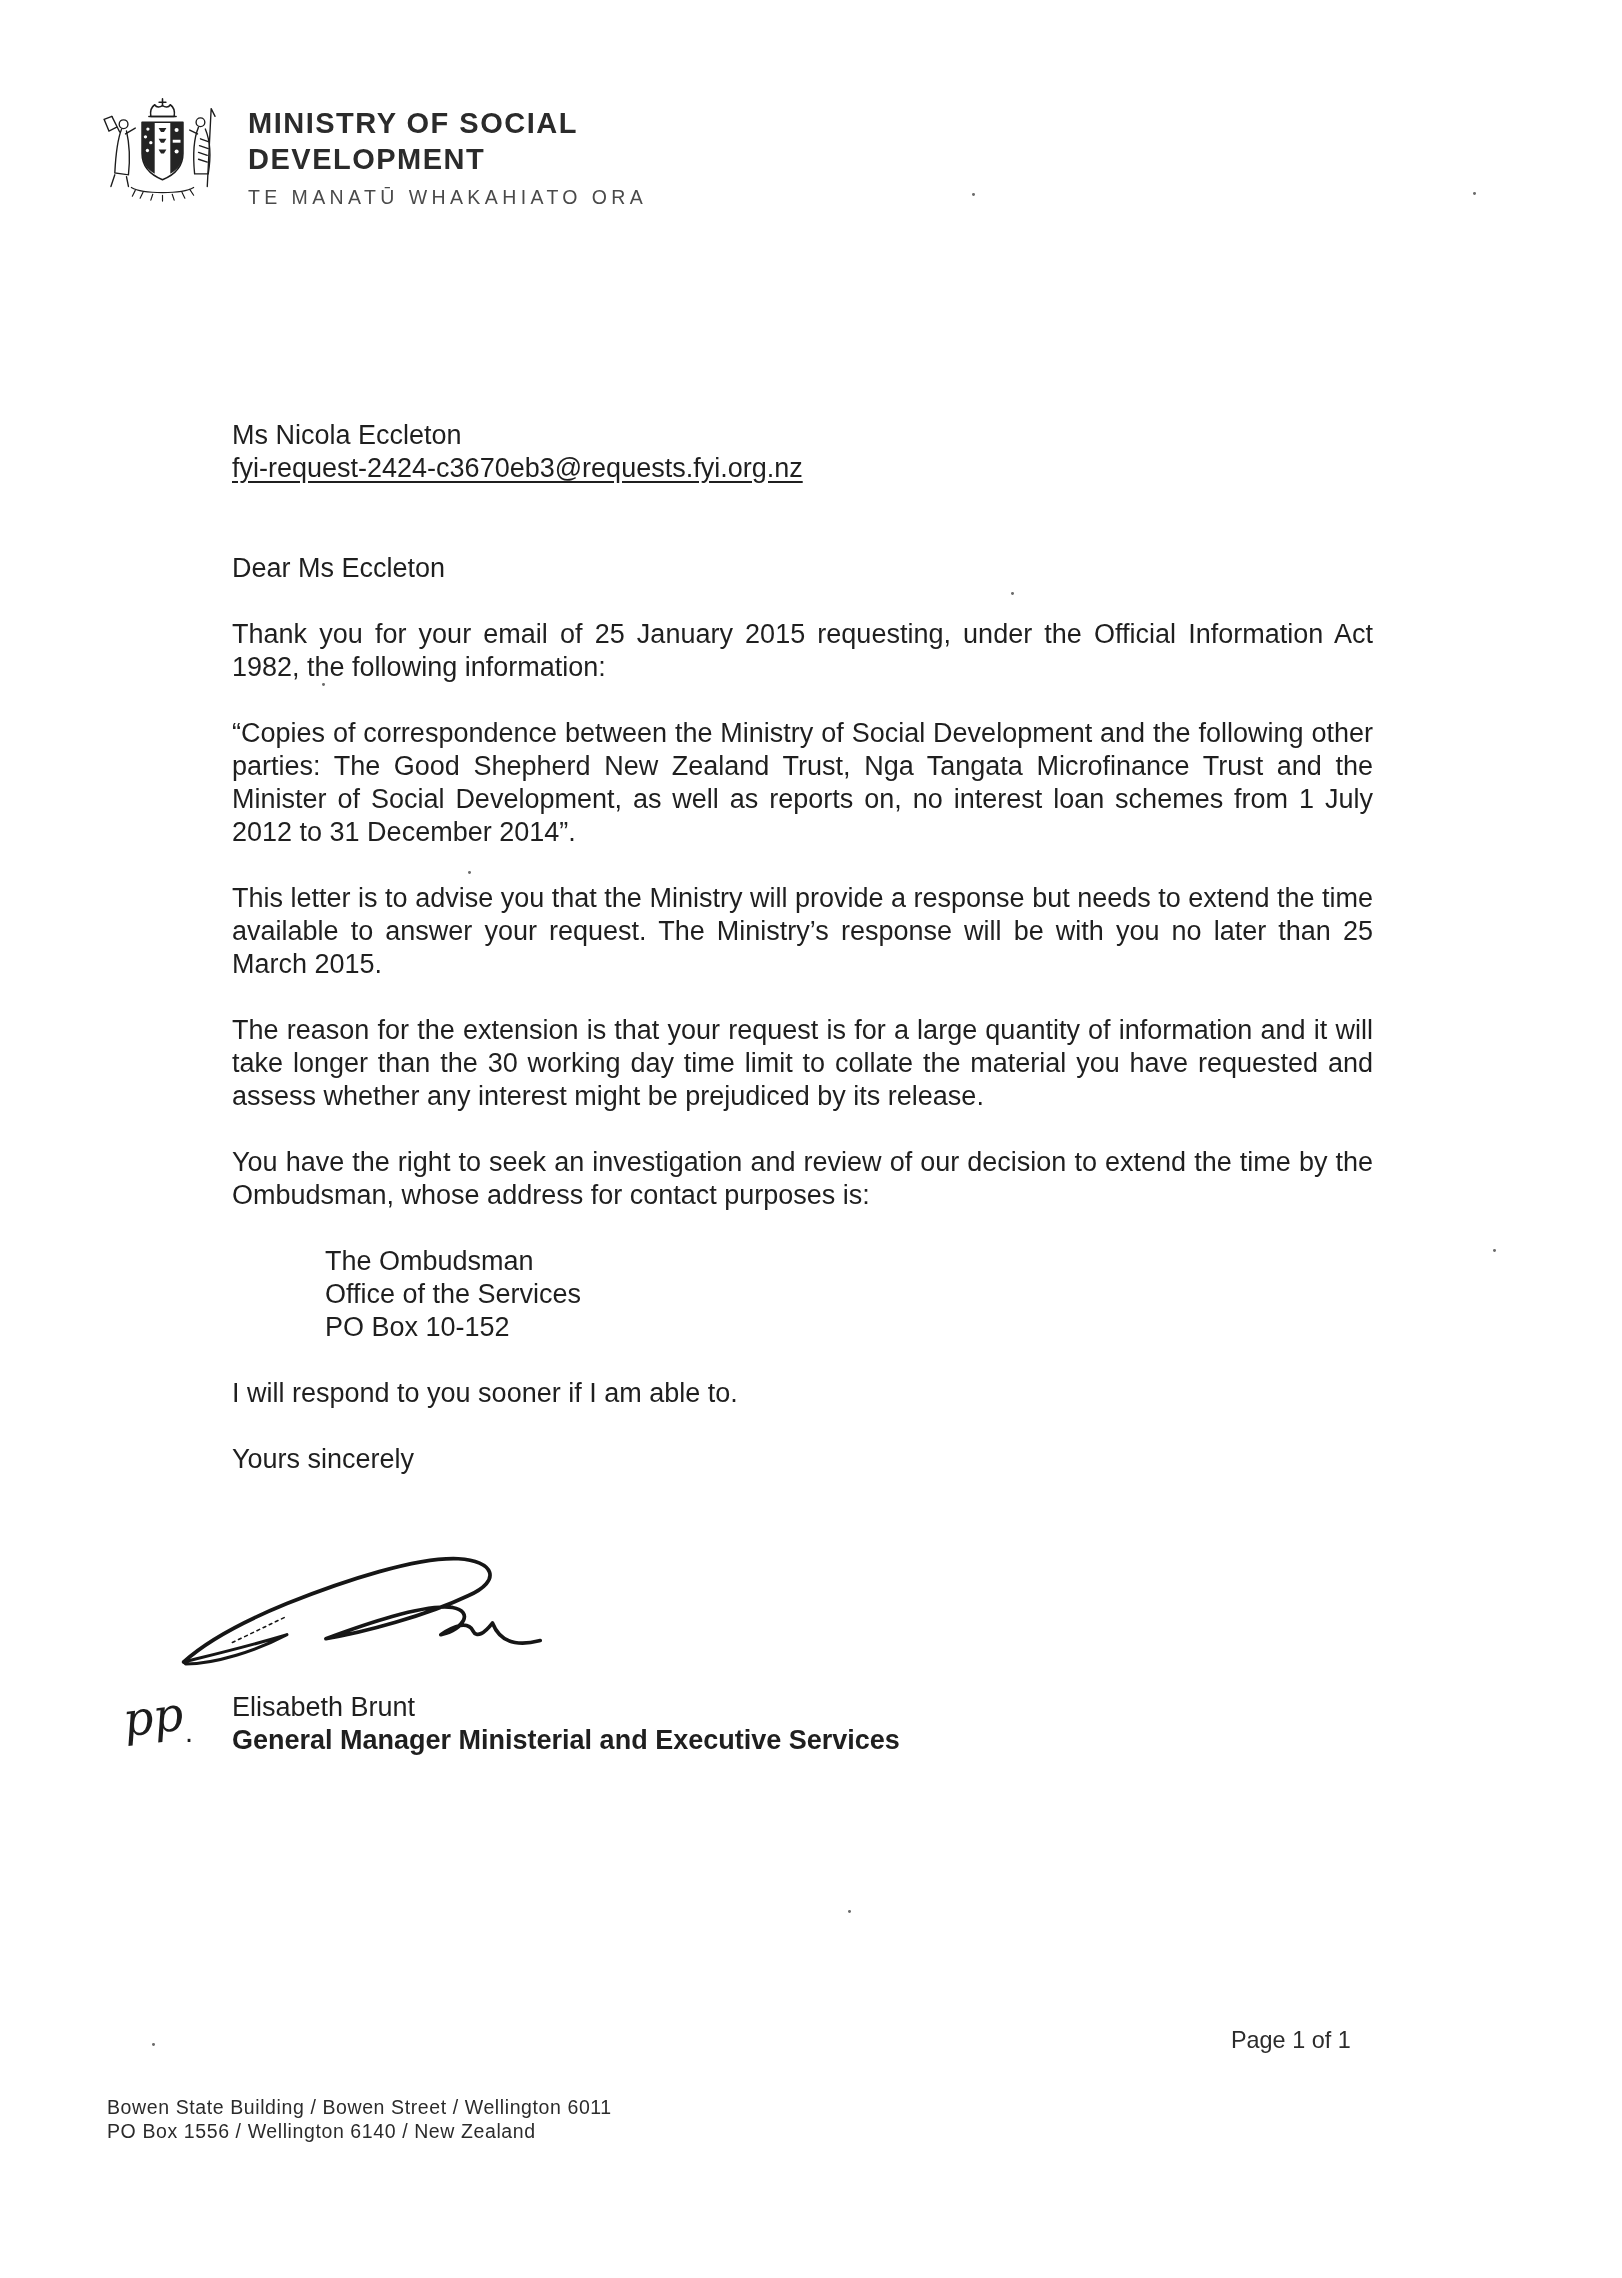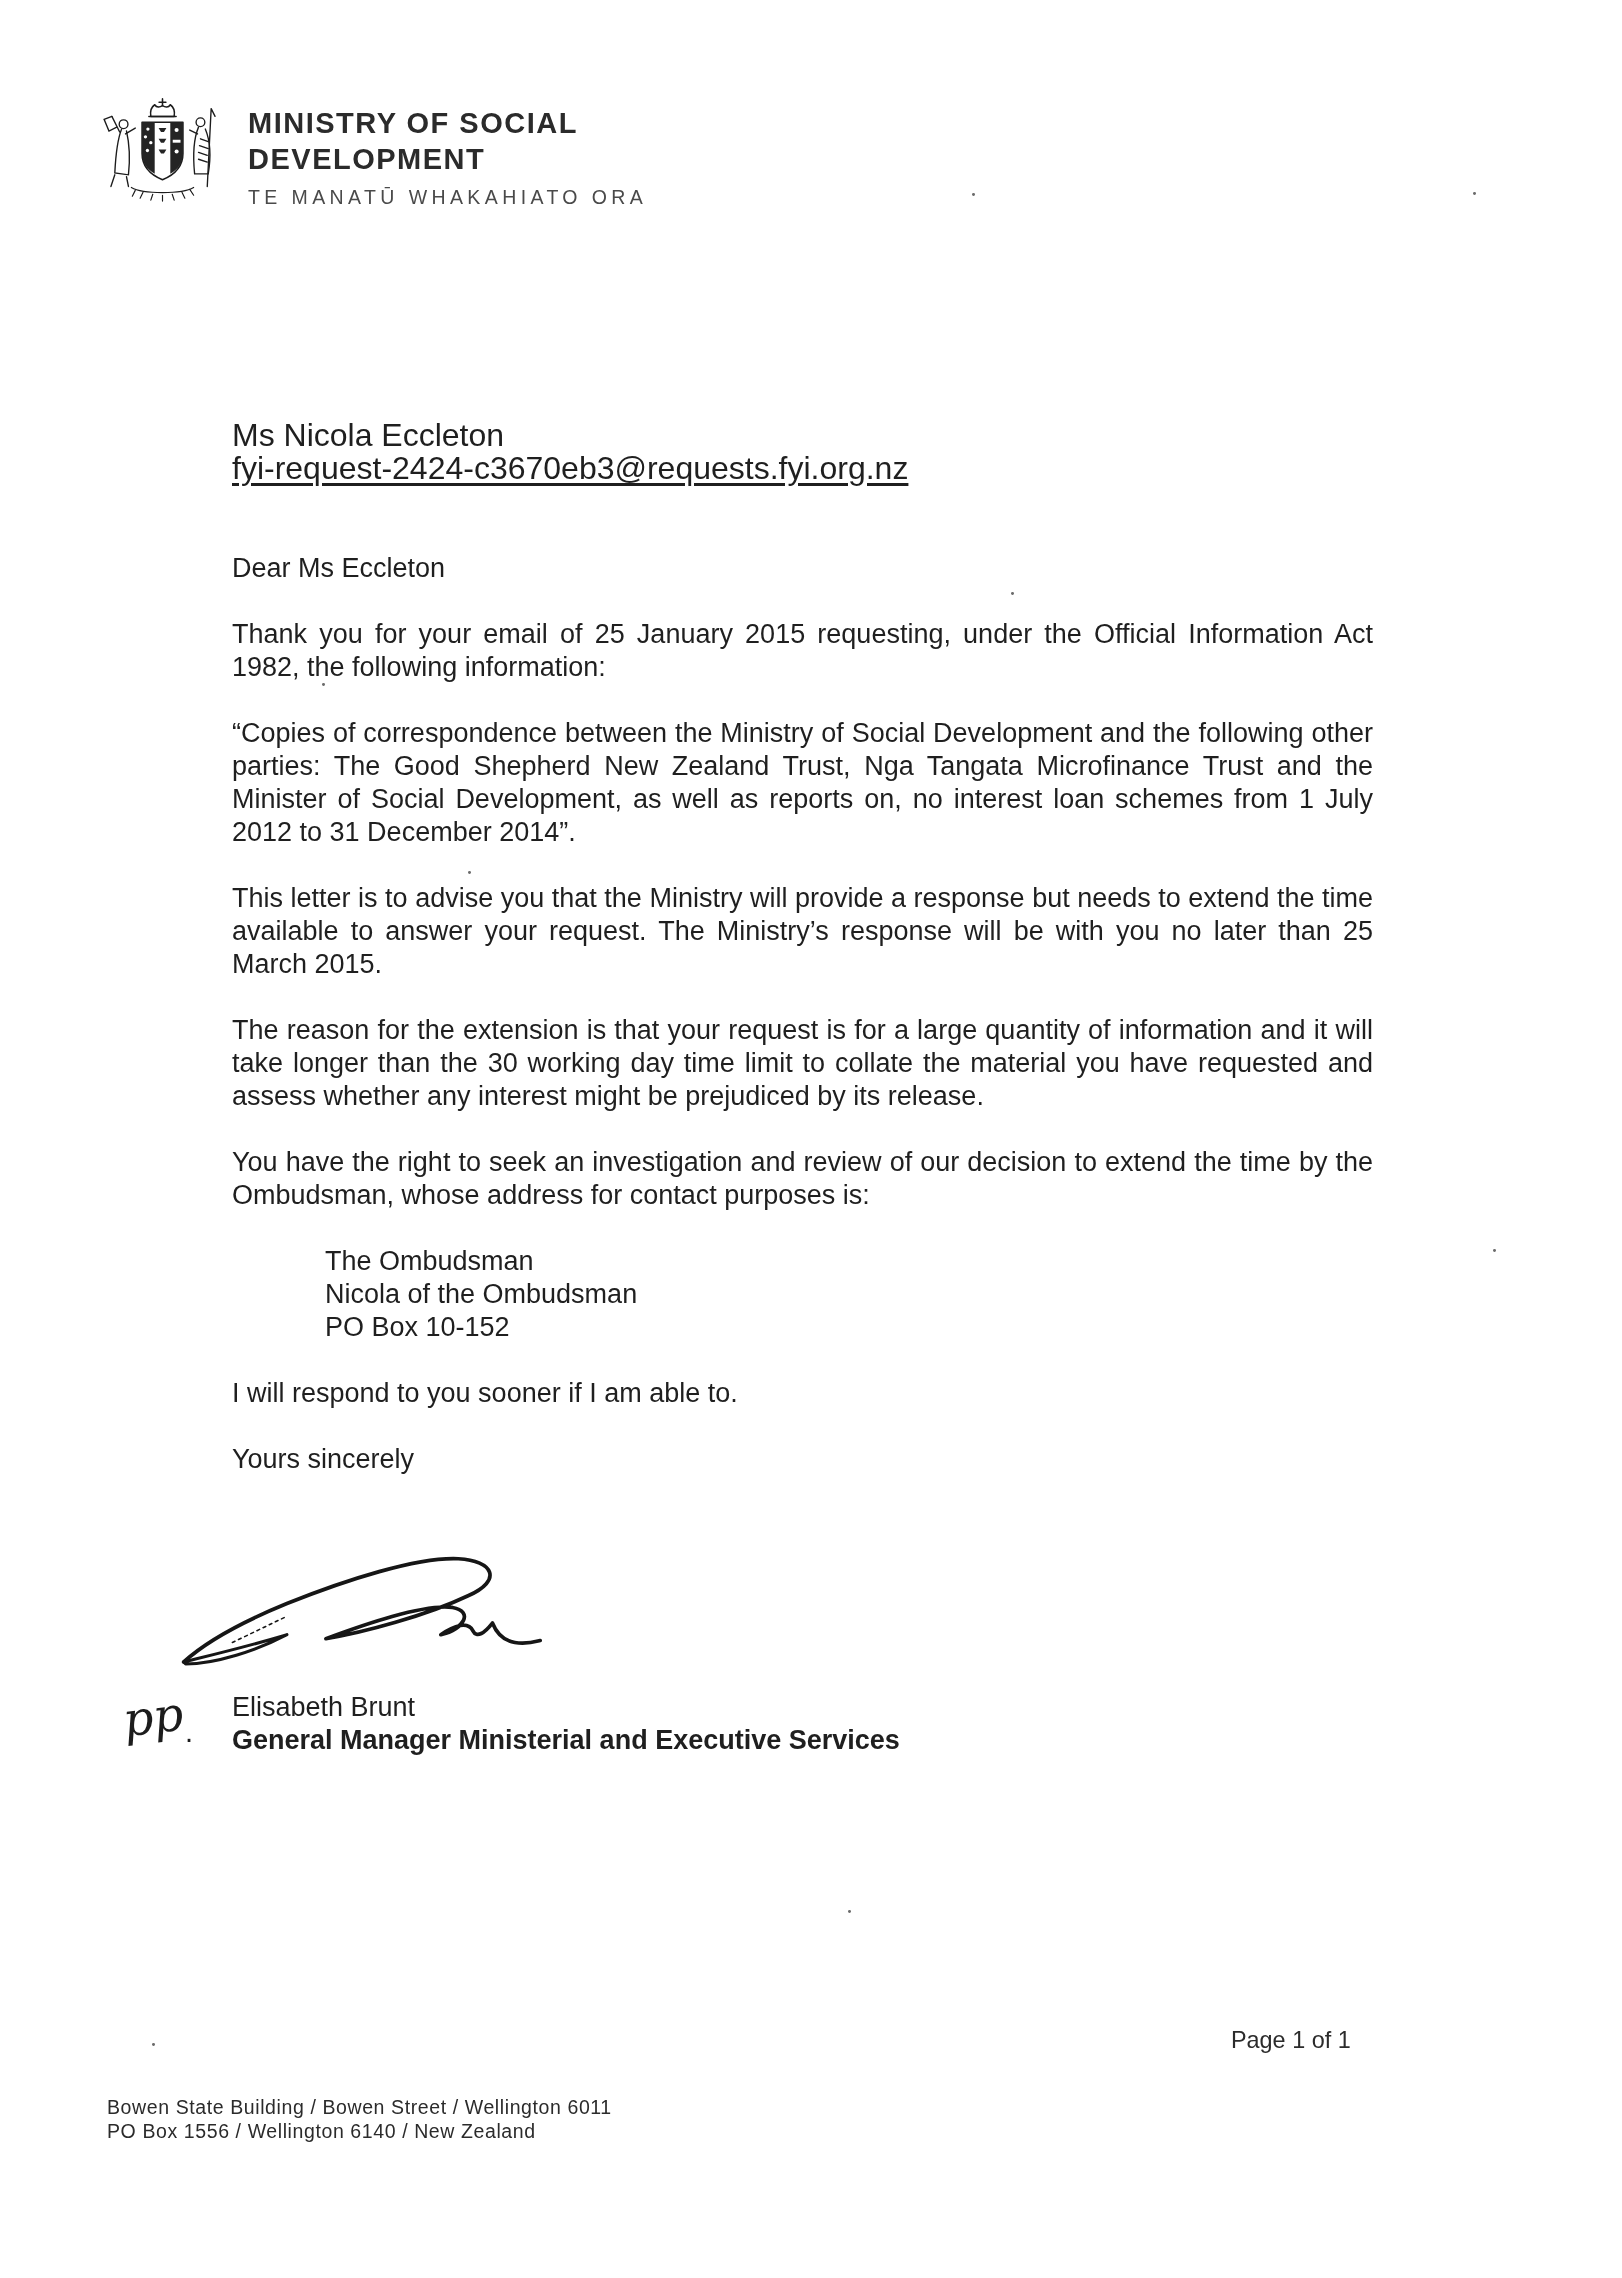--- a/index.html
+++ b/index.html
@@ -20,21 +20,21 @@
   .lh-name {
     font-size: 29px; font-weight: bold; letter-spacing: 1.5px;
     line-height: 36px; color: #2b2b2b;
   }
   .lh-tagline {
     margin-top: 8.8px; font-size: 19.5px; letter-spacing: 4.4px;
     color: #4a4a4a; line-height: 25px;
   }
 
   
-  .recipient { position: absolute; left: 232px; top: 419px; font-size: 32px; line-height: 33px; }
+  .recipient { position: absolute; left: 232px; top: 419px; font-size: 27px; line-height: 33px; }
   .recipient .email { text-decoration: underline; text-underline-offset: 3.9px; }
 
   
   .letter-body {
     position: absolute; left: 232px; top: 552px; width: 1141px;
     font-size: 27px; line-height: 33px;
   }
   .letter-body p { margin: 0 0 33px 0; text-align: justify; }
   .letter-body p.no-justify { text-align: left; }
   .address-block { margin: 0 0 33px 93px; }
@@ -126,21 +126,21 @@
 
   <main class="letter-body">
     <p class="no-justify">Dear Ms Eccleton</p>
     <p>Thank you for your email of 25 January 2015 requesting, under the Official Information Act 1982, the following information:</p>
     <p>“Copies of correspondence between the Ministry of Social Development and the following other parties: The Good Shepherd New Zealand Trust, Nga Tangata Microfinance Trust and the Minister of Social Development, as well as reports on, no interest loan schemes from 1 July 2012 to 31 December 2014”.</p>
     <p>This letter is to advise you that the Ministry will provide a response but needs to extend the time available to answer your request.  The Ministry’s response will be with you no later than 25 March 2015.</p>
     <p>The reason for the extension is that your request is for a large quantity of information and it will take longer than the 30 working day time limit to collate the material you have requested and assess whether any interest might be prejudiced by its release.</p>
     <p>You have the right to seek an investigation and review of our decision to extend the time by the Ombudsman, whose address for contact purposes is:</p>
     <div class="address-block">
       <div>The Ombudsman</div>
-      <div>Nicola of the Ombudsman</div>
+      <div>Office of the Services</div>
       <div>PO Box 10-152</div>
     </div>
     <p class="no-justify">I will respond to you sooner if I am able to.</p>
     <p class="no-justify">Yours sincerely</p>
   </main>
 
   <div class="signature">
     <svg viewBox="0 0 384 136" width="374" height="133" aria-hidden="true">
       <g fill="none" stroke="#161616" stroke-linecap="round" stroke-linejoin="round">
         <path stroke-width="3.8" d="M12 126 C 34 106 74 84 118 66 C 178 42 252 18 294 20 C 330 22 340 42 304 58 C 262 78 196 96 158 102 C 196 88 258 66 288 70 C 310 74 300 92 276 98 C 290 88 304 84 309 94 C 313 102 321 96 329 86 C 333 96 340 104 352 106 C 364 108 374 105 378 104"></path>

